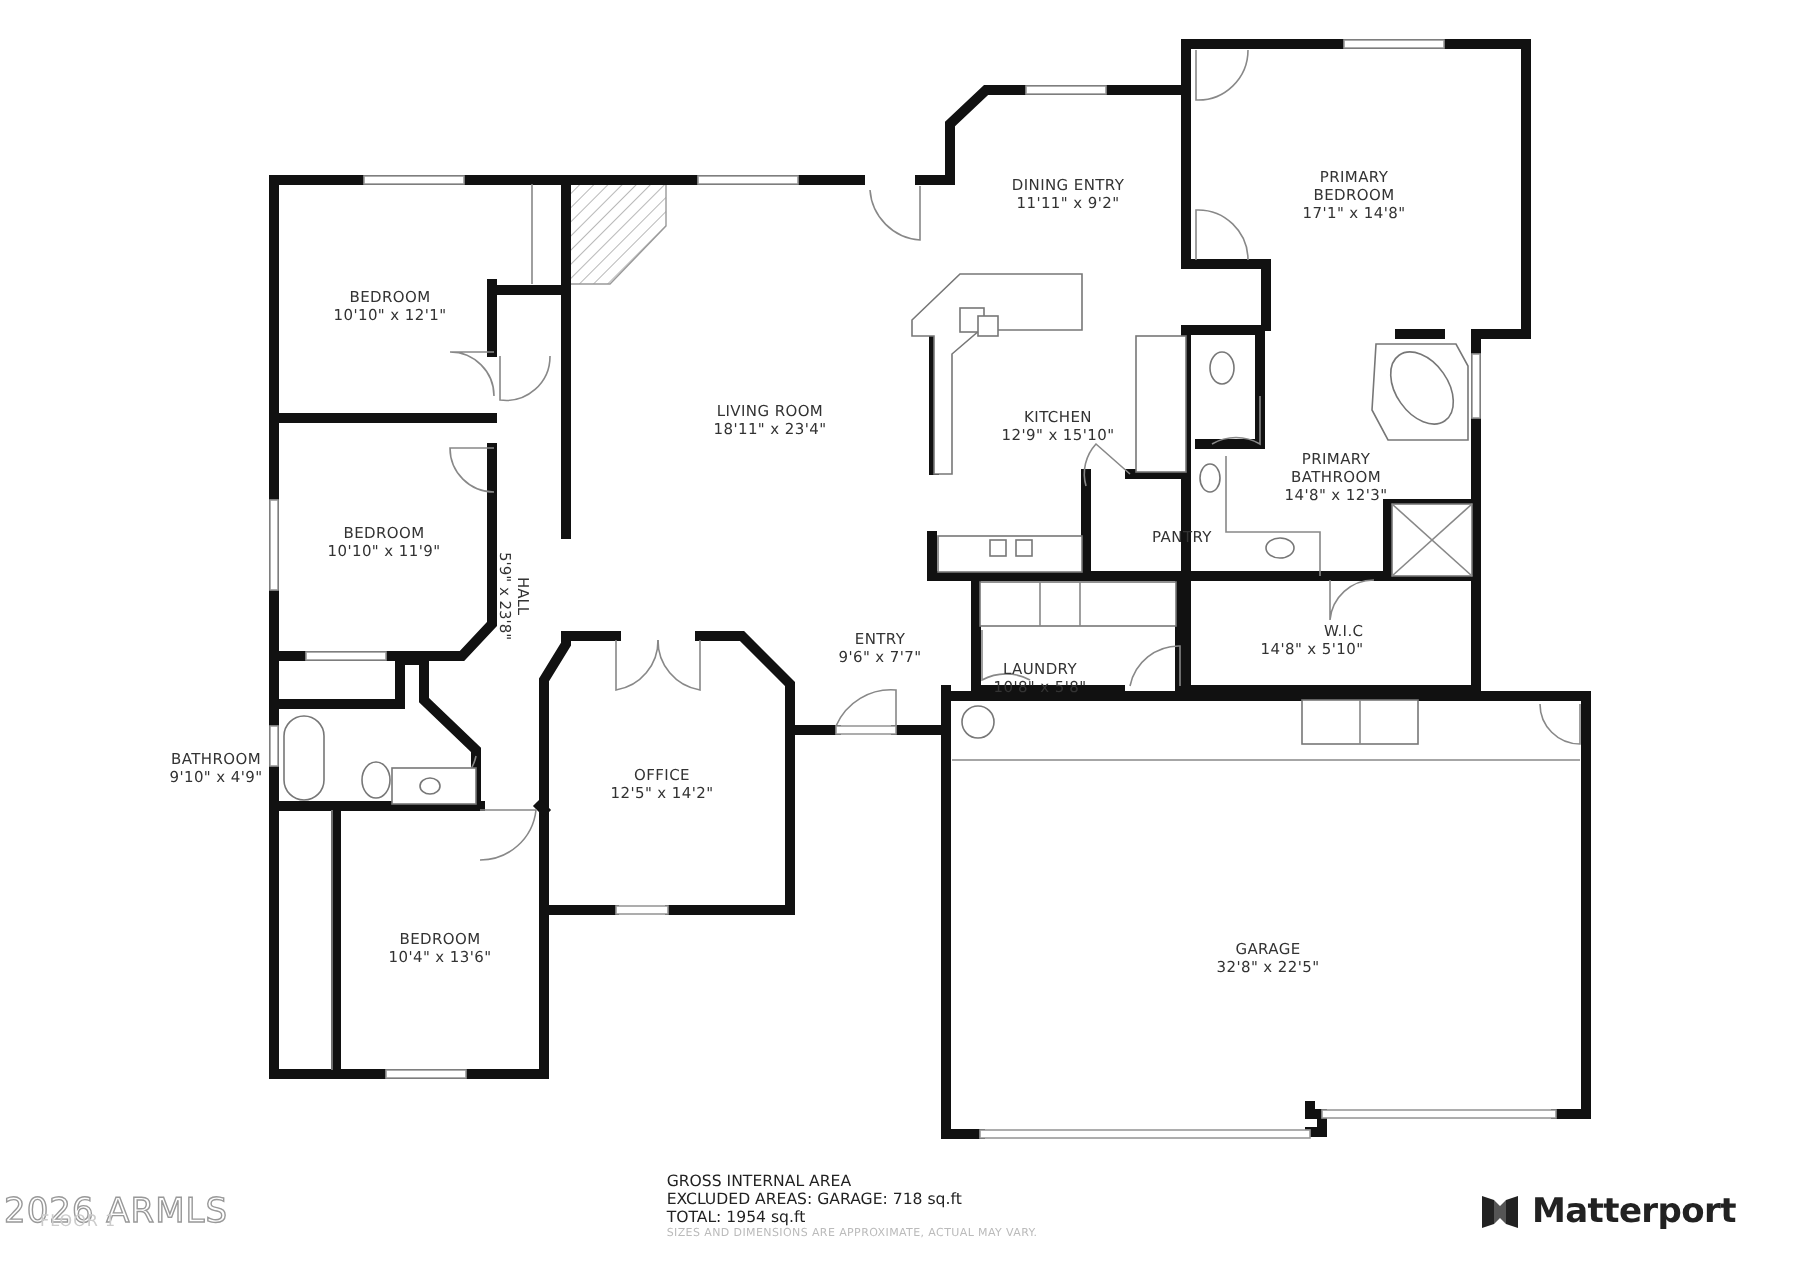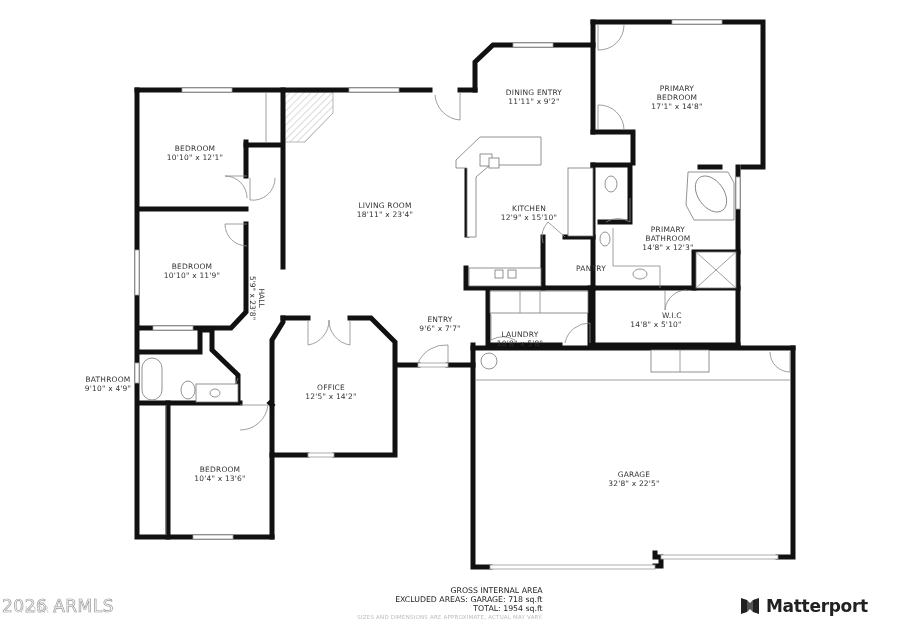--- a/index.html
+++ b/index.html
@@ -5,21 +5,21 @@
   html, body { margin: 0; padding: 0; background: #ffffff; }
   body { width: 900px; height: 636px; position: relative; overflow: hidden; font-family: "DejaVu Sans", sans-serif; }
   #plan { position: absolute; left: 0; top: 0; width: 900px; height: 636px; }
   .wall { fill: none; stroke: #111; stroke-width: 5; stroke-linecap: square; stroke-linejoin: miter; }
   .thin { fill: none; stroke: #888; stroke-width: 0.8; }
   .win { fill: #fff; stroke: #999; stroke-width: 0.8; }
   .fix { fill: #fff; stroke: #777; stroke-width: 0.8; }
   .room-label { position: absolute; text-align: center; font-size: 7.5px; line-height: 9px; color: #333; letter-spacing: 0.2px; white-space: nowrap; transform: translateX(-50%); }
   .room-label .nm, .room-label .dm { display: block; }
   .hall-label { position: absolute; font-size: 7.5px; line-height: 9px; color: #333; transform: rotate(90deg); transform-origin: left top; white-space: nowrap; text-align: center; }
-  .footer { position: absolute; left: 450px; top: 586px; transform: translateX(-50%); text-align: right; color: #222; font-size: 7.8px; line-height: 9px; white-space: nowrap; }
+  .footer { position: absolute; left: 426px; top: 586px; transform: translateX(-50%); text-align: left; color: #222; font-size: 7.8px; line-height: 9px; white-space: nowrap; }
   .footer .note { color: #bbb; font-size: 5.5px; letter-spacing: 0.2px; }
   .watermark { position: absolute; left: 2px; top: 596px; font-size: 17px; color: #fff; -webkit-text-stroke: 0.7px #999; letter-spacing: 0.5px; font-family: "DejaVu Sans", sans-serif; }
   .floor-label { position: absolute; left: 20px; top: 606px; font-size: 8px; color: #ccc; letter-spacing: 0.5px; }
   .brand { position: absolute; left: 740px; top: 596px; display: flex; gap: 6px; }
   .brand .logo { width: 20px; height: 20px; }
   .brand .name { font-size: 17px; font-weight: bold; color: #222; font-family: "DejaVu Sans", sans-serif; letter-spacing: -0.3px; }
 </style>
 </head>
 <body>
 

